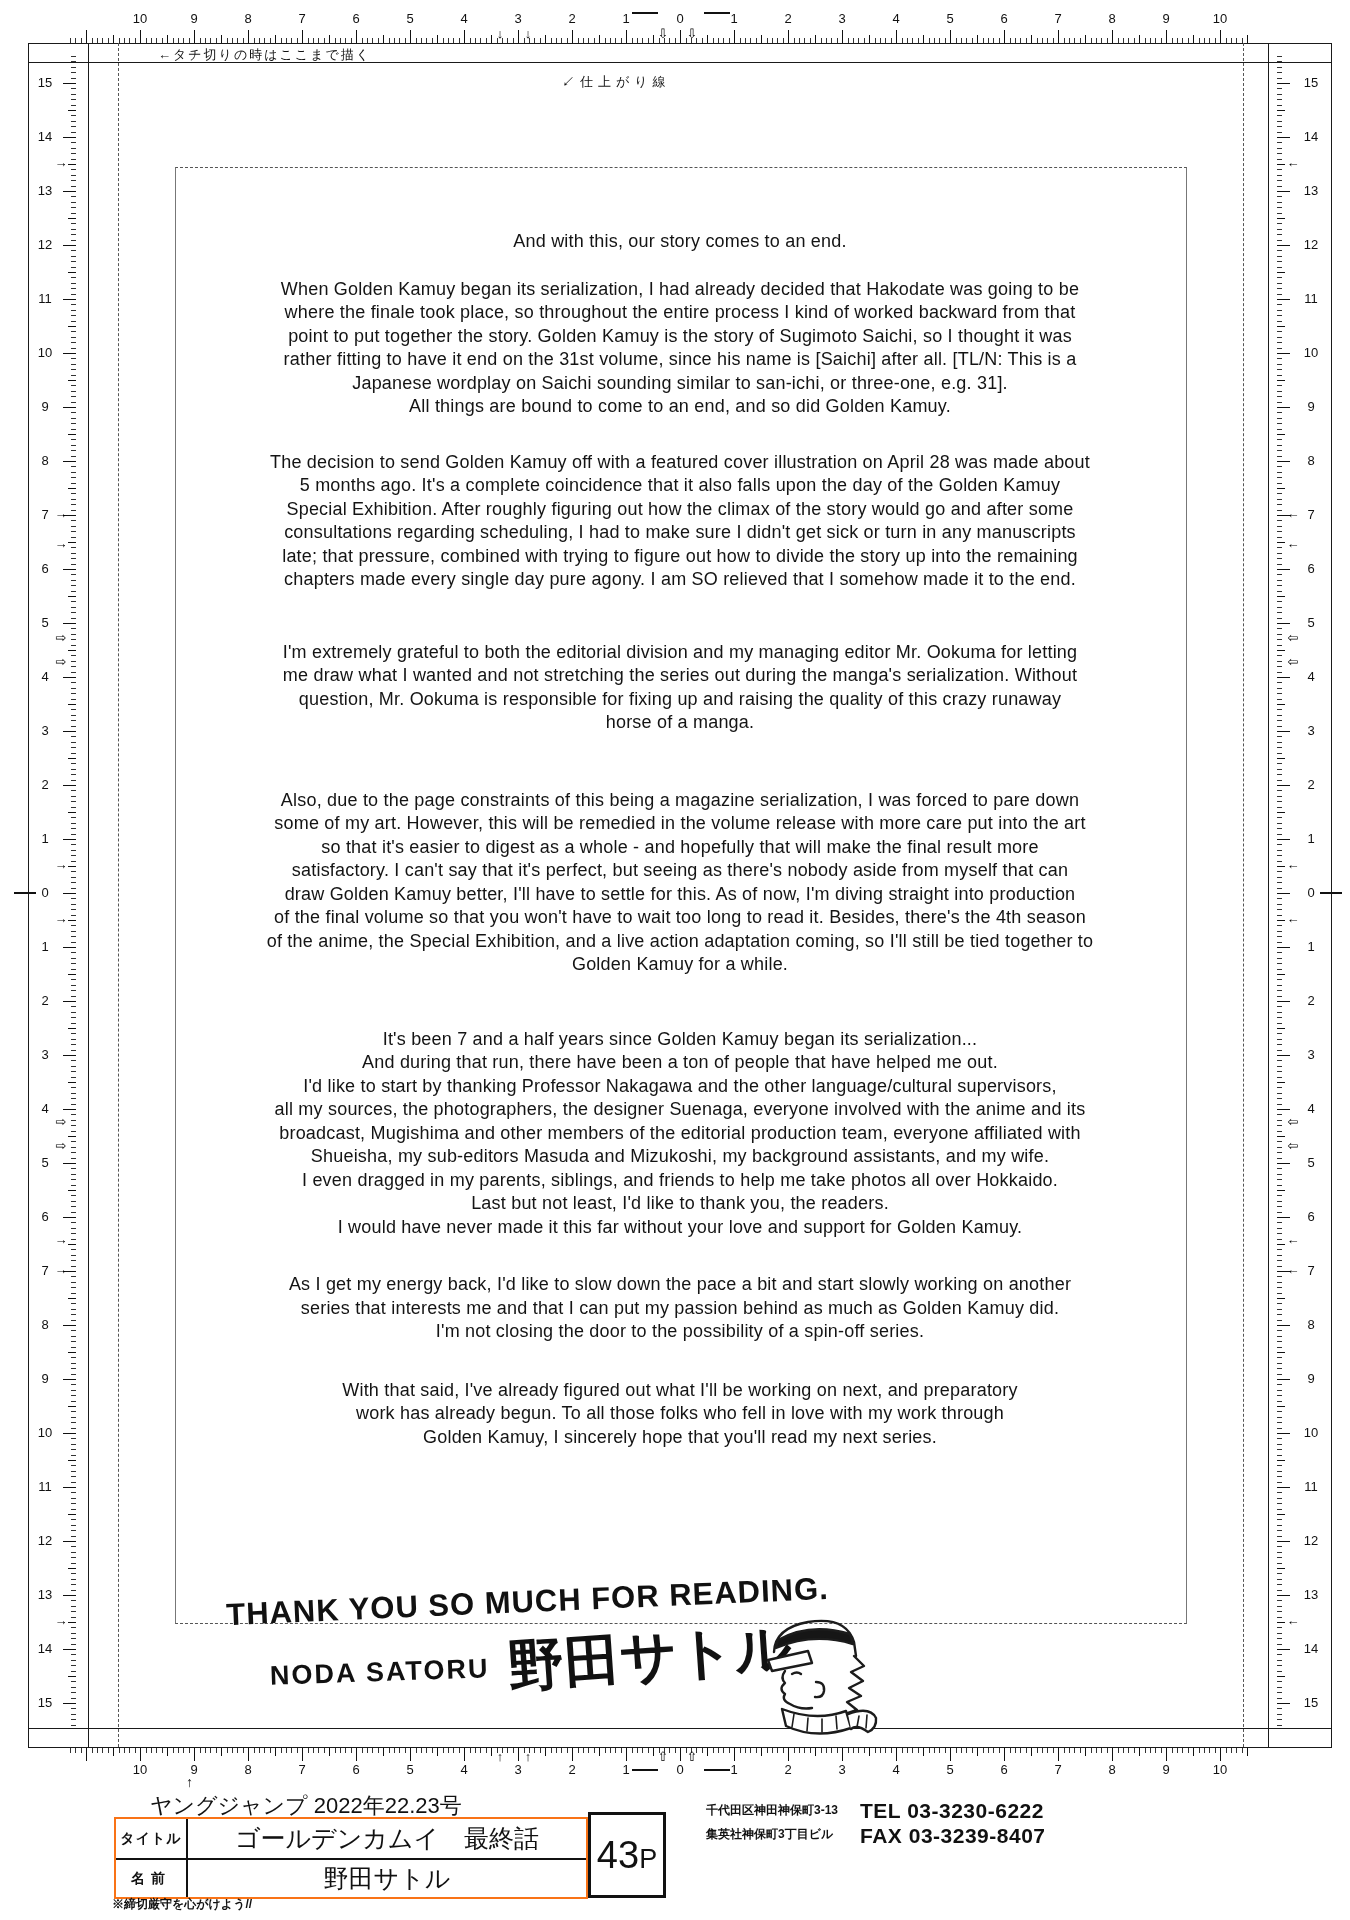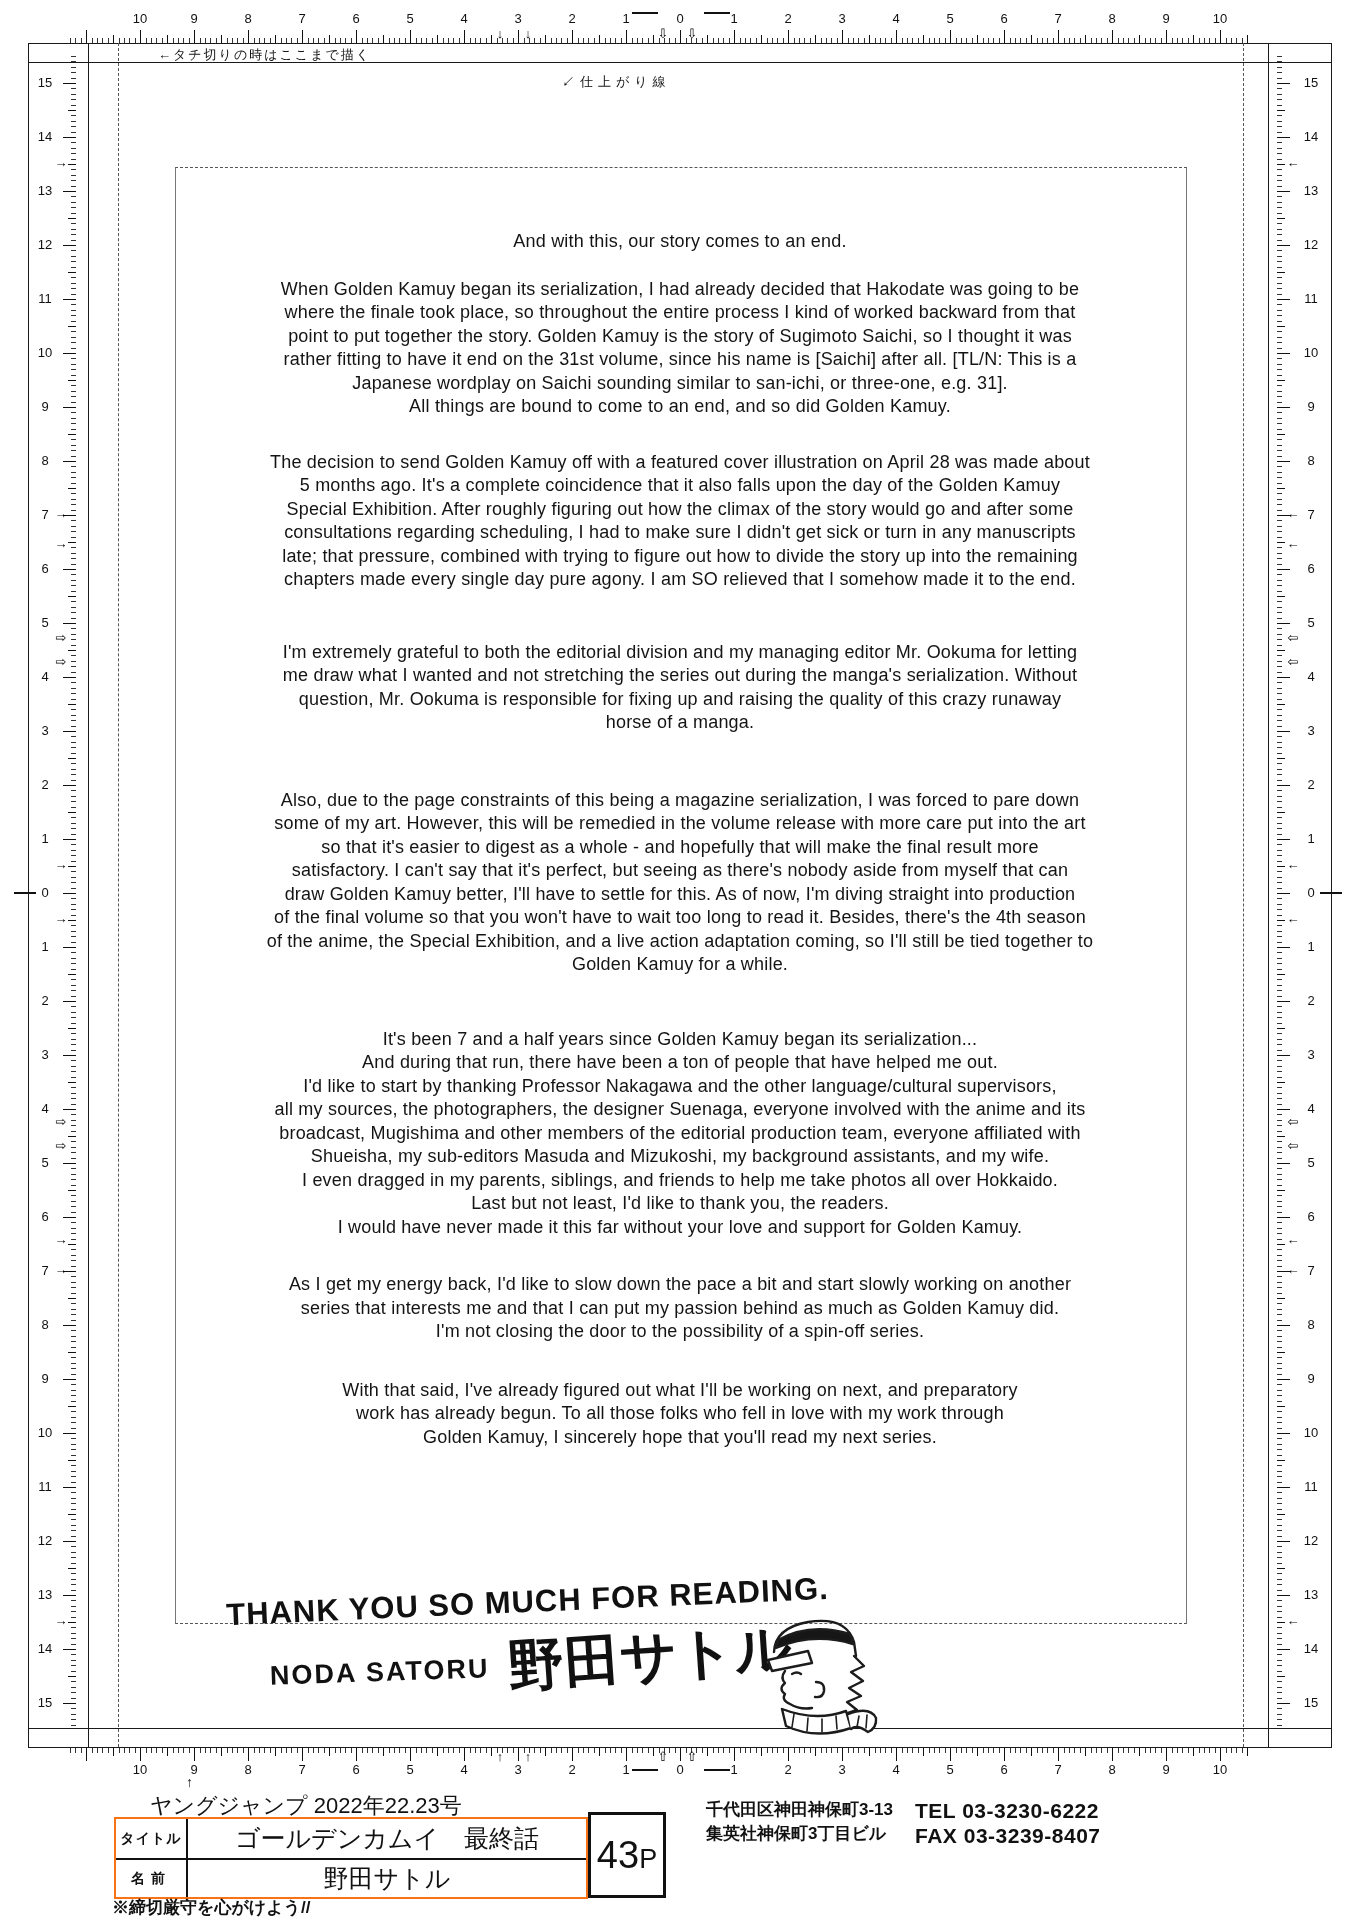--- a/index.html
+++ b/index.html
@@ -42,23 +42,23 @@
   .flabel{font-size:14px;font-weight:700;letter-spacing:1px;}
   .fvalue{font-size:25px;white-space:nowrap;}
   #pcount-box{position:absolute;left:588px;top:1812px;width:72px;height:80px;border:3px solid #111;
        display:flex;align-items:center;justify-content:center;}
   #pcount-box .n{font-size:38px;line-height:38px;}
   #pcount-box .u{font-size:27px;line-height:27px;margin-top:8px;}
   #publisher{position:absolute;left:696px;top:1794px;width:560px;}
   #paper-name{display:inline-block;font-size:28px;font-weight:700;border-bottom:3px solid #111;
        padding-bottom:2px;white-space:nowrap;letter-spacing:.5px;}
   #publisher .cols{display:flex;gap:22px;margin-top:4px;margin-left:10px;}
-  #publisher .addr div{font-size:17px;font-weight:700;line-height:24px;white-space:nowrap;}
+  #publisher .addr div{font-size:12px;font-weight:700;line-height:24px;white-space:nowrap;}
   #publisher .telfax div{font-size:21px;font-weight:700;line-height:25px;white-space:nowrap;letter-spacing:.5px;}
-  #deadline-note{position:absolute;left:112px;top:1896px;font-size:17px;font-weight:700;white-space:nowrap;}
+  #deadline-note{position:absolute;left:112px;top:1896px;font-size:12px;font-weight:700;white-space:nowrap;}
   svg path, svg polyline{stroke:#1c1c1c;stroke-width:2.4;fill:none;stroke-linecap:round;stroke-linejoin:round;}
 </style>
 </head>
 <body>
 
 <div id="page">
 
   <div class="line" style="left:28px;top:43px;width:1304px;height:1px;"></div>
   <div class="line" style="left:28px;top:62px;width:1304px;height:1px;"></div>
   <div class="line" style="left:28px;top:1728px;width:1304px;height:1px;"></div>

